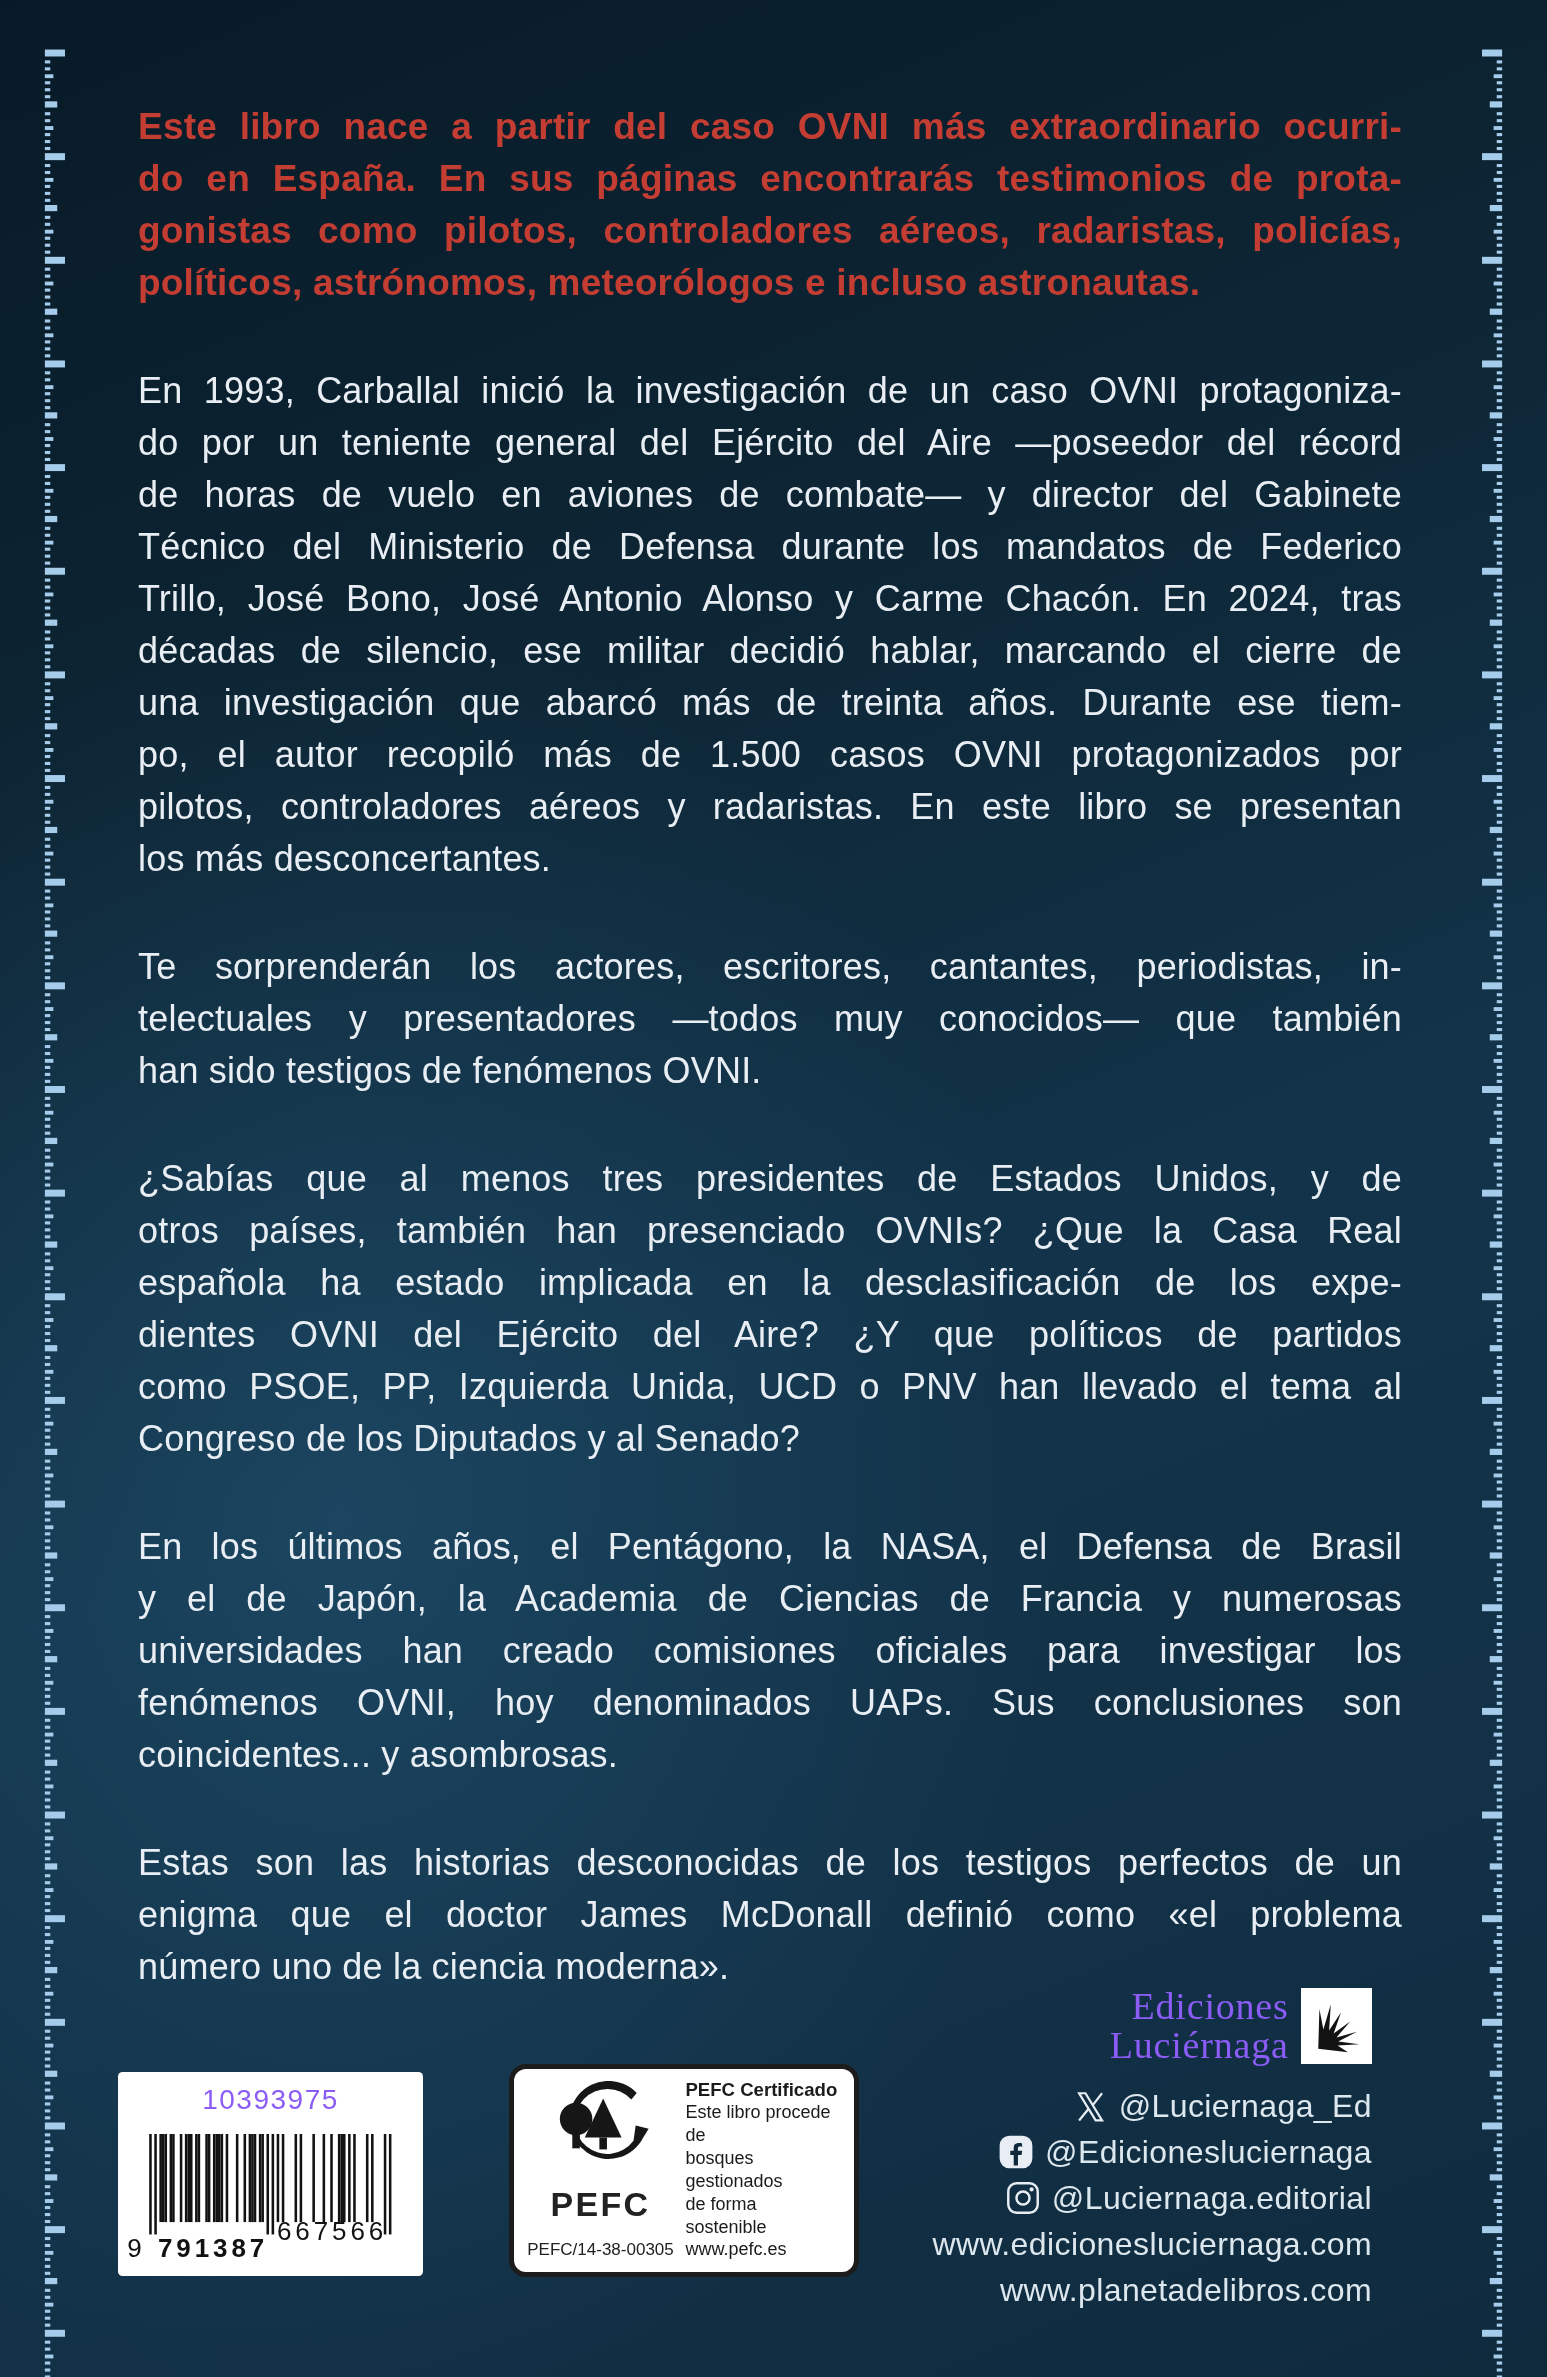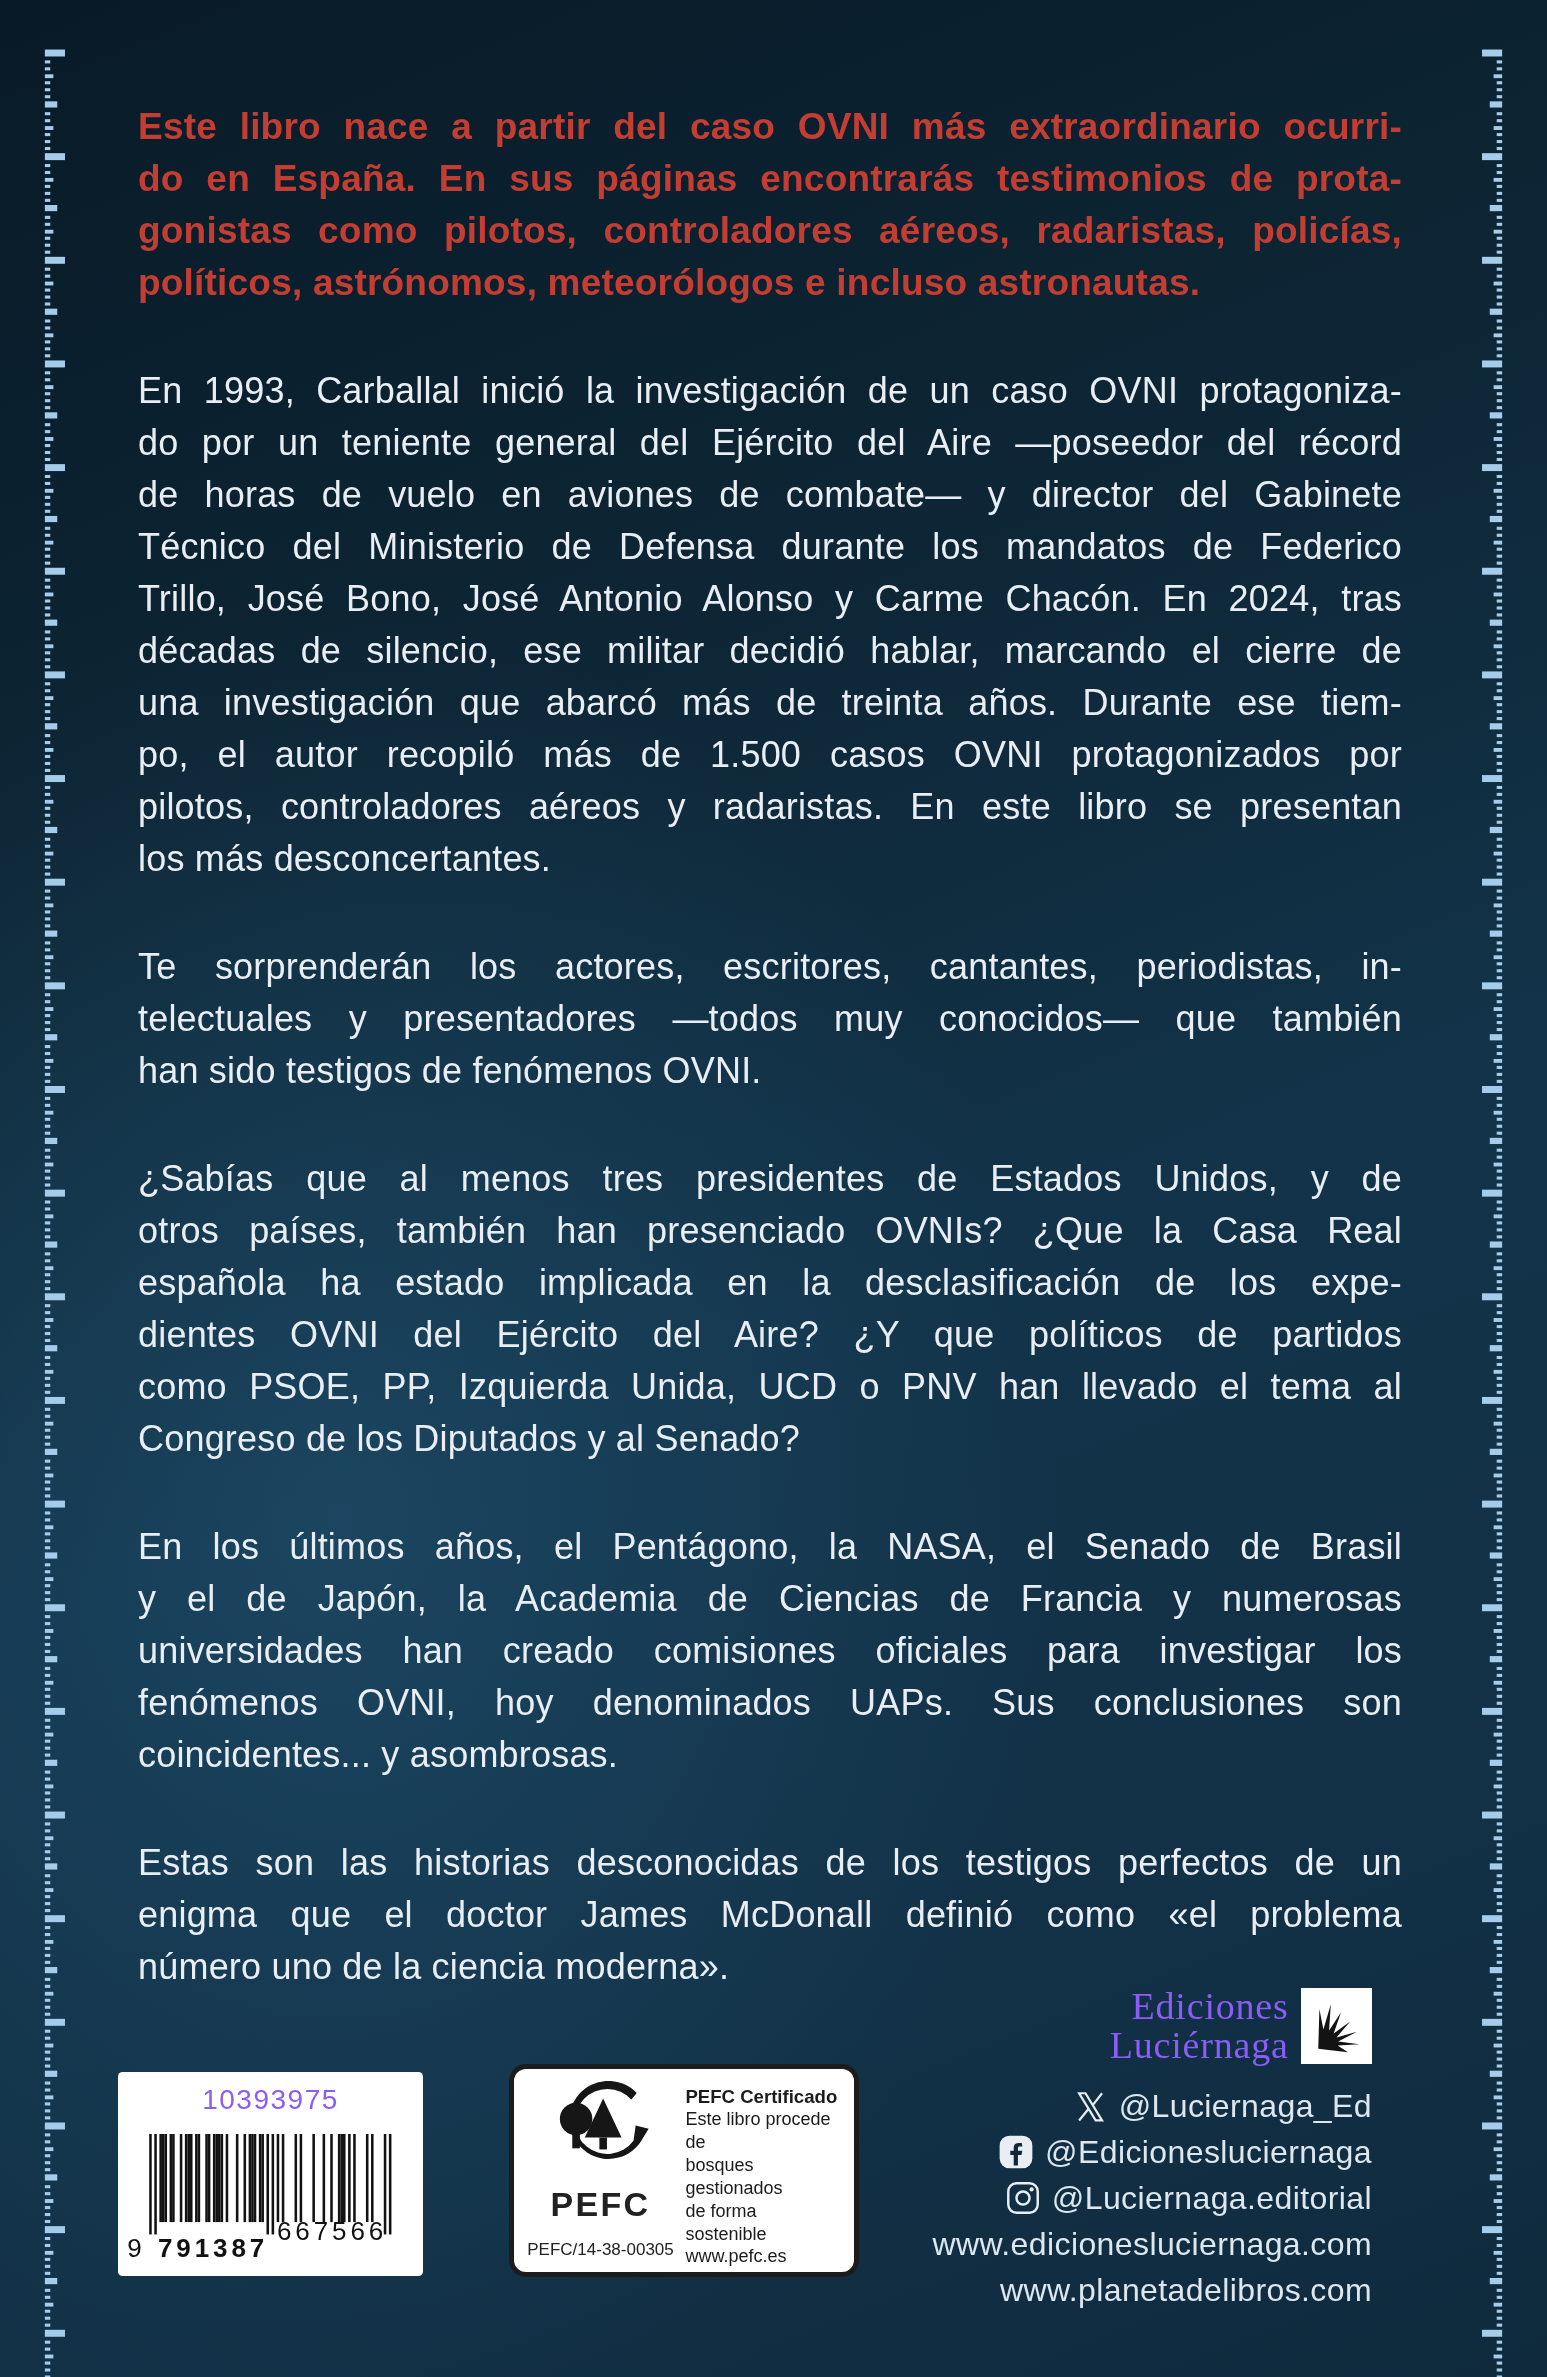--- a/index.html
+++ b/index.html
@@ -25,21 +25,21 @@
   .barcode-bars{position:absolute;left:31px;top:62px;}
   .isbn-first{position:absolute;left:9.3px;bottom:12.4px;font-size:26px;color:#121212;}
   .isbn-g1{position:absolute;left:40px;bottom:12.4px;width:108px;text-align:center;font-size:26px;letter-spacing:3.9px;color:#121212;font-weight:bold;}
   .isbn-g2{position:absolute;left:159px;bottom:29px;width:108px;text-align:center;font-size:26px;letter-spacing:3.9px;color:#121212;}
   
   .pefc-box{position:absolute;left:509px;top:2064px;width:350px;height:213px;box-sizing:border-box;
     background:#ffffff;border:5.4px solid #1c1c1c;border-radius:17px;display:flex;gap:12.4px;padding:12.4px 14px;color:#1b1b1b;}
   .pefc-left{width:145px;display:flex;flex-direction:column;align-items:center;justify-content:space-between;}
   .pefc-word{font-size:34px;font-weight:700;letter-spacing:2.3px;color:#222222;line-height:34px;}
   .pefc-license{font-size:17px;color:#222222;white-space:nowrap;}
-  .pefc-right{flex:1;display:flex;flex-direction:column;justify-content:flex-start;padding-top:4.6px;}
+  .pefc-right{flex:1;display:flex;flex-direction:column;justify-content:flex-end;padding-top:4.6px;}
   .pefc-title{font-size:18.6px;font-weight:700;}
   .pefc-body{font-size:18px;line-height:23px;}
   .pefc-url{font-size:18px;}
   
   .pub{position:absolute;top:1987px;right:175px;display:flex;align-items:center;gap:12.4px;}
   .pub-name{text-align:right;font-family:"Liberation Serif", serif;font-size:38px;line-height:39px;color:#8b5cf6;letter-spacing:0.8px;}
   .pub-logo{width:71px;height:76px;background:#ffffff;display:flex;align-items:center;justify-content:center;}
   
   .social{position:absolute;top:2083px;right:175px;}
   .srow{display:flex;justify-content:flex-end;align-items:center;gap:10.8px;height:46px;
@@ -724,21 +724,21 @@
     </div>
     <div class="para body">
       <div class="tline">¿Sabías que al menos tres presidentes de Estados Unidos, y de</div>
       <div class="tline">otros países, también han presenciado OVNIs? ¿Que la Casa Real</div>
       <div class="tline">española ha estado implicada en la desclasificación de los expe-</div>
       <div class="tline">dientes OVNI del Ejército del Aire? ¿Y que políticos de partidos</div>
       <div class="tline">como PSOE, PP, Izquierda Unida, UCD o PNV han llevado el tema al</div>
       <div class="tline tlast">Congreso de los Diputados y al Senado?</div>
     </div>
     <div class="para body">
-      <div class="tline">En los últimos años, el Pentágono, la NASA, el Senado de Brasil</div>
+      <div class="tline">En los últimos años, el Pentágono, la NASA, el Defensa de Brasil</div>
       <div class="tline">y el de Japón, la Academia de Ciencias de Francia y numerosas</div>
       <div class="tline">universidades han creado comisiones oficiales para investigar los</div>
       <div class="tline">fenómenos OVNI, hoy denominados UAPs. Sus conclusiones son</div>
       <div class="tline tlast">coincidentes... y asombrosas.</div>
     </div>
     <div class="para body">
       <div class="tline">Estas son las historias desconocidas de los testigos perfectos de un</div>
       <div class="tline">enigma que el doctor James McDonall definió como «el problema</div>
       <div class="tline tlast">número uno de la ciencia moderna».</div>
     </div>

